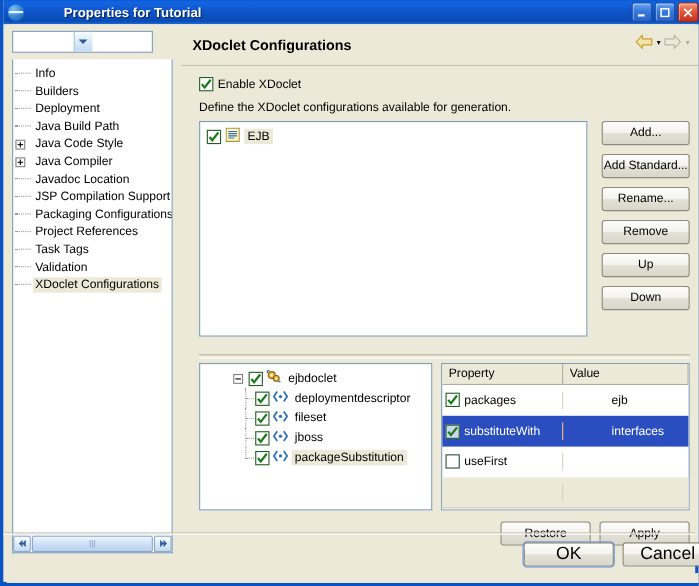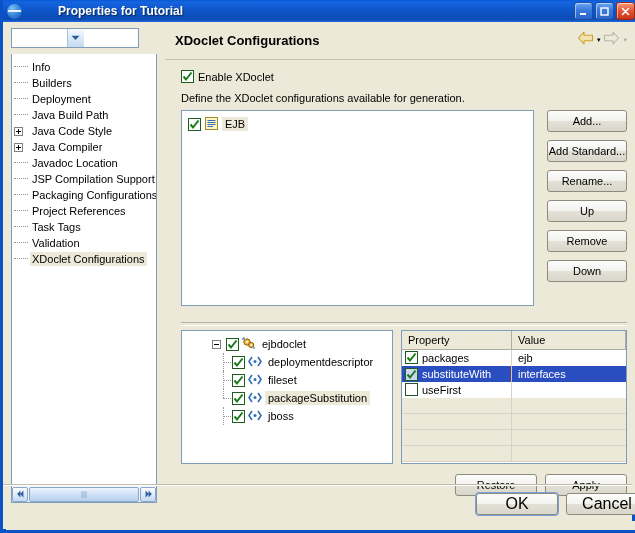--- a/index.html
+++ b/index.html
@@ -204,21 +204,21 @@
     position:absolute; left:236px; top:308px; width:226px; height:134px;
     background:#ffffff; border:1px solid #7f9db9; overflow:hidden;
   }
   #prop-head { display:flex; height:19px; background:#ece9d8; border-bottom:1px solid #b0ada0; }
   .ph {
     font-size:11px; color:#000; line-height:18px; padding-left:6px;
     border-right:1px solid #b0ada0;
   }
   .ph.c1 { width:110px; flex:0 0 110px; }
   .ph.c2 { flex:1; }
-  .prow { display:flex; height:16px; align-items:center; }
+  .prow { display:flex; height:28px; align-items:center;gap:38px; }
   .prow .c1 {
     width:110px; flex:0 0 110px; display:flex; align-items:center; gap:4px;
     padding-left:3px; border-right:1px solid #d6d3c4; height:16px;
   }
   .prow .c2 { flex:1; padding-left:6px; font-size:11px; height:16px; line-height:16px; }
   .prow .pname { font-size:11px; }
   .prow.selected { background:#2a4ec0; color:#fff; }
   .prow.selected .c1 { border-right:1px solid #fdba74; }
   .prow.empty { background:#ece9d8; border-bottom:1px solid #d6d3c4; }
   .prow.empty .c1 { border-right:1px solid #d6d3c4; }
@@ -435,22 +435,22 @@
           </svg>
         </span>
         <span id="config-item-label">EJB</span>
       </div>
     </div>
 
     <div id="btn-col">
       <div class="btn">Add...</div>
       <div class="btn">Add Standard...</div>
       <div class="btn">Rename...</div>
+      <div class="btn">Remove</div>
       <div class="btn">Up</div>
-      <div class="btn">Remove</div>
       <div class="btn">Down</div>
     </div>
 
     <div id="sash"></div>
 
     <div id="sub-tree">
       <div style="height:4px"></div>
 
       <div class="sub-row" style="padding-left:6px;">
         <span class="minusbox"></span>
@@ -511,62 +511,62 @@
           <svg width="14" height="11" viewBox="0 0 14 11">
             <path d="M4 1 L1 5.5 L4 10" stroke="#2f6fb5" stroke-width="1.6" fill="none"></path>
             <path d="M10 1 L13 5.5 L10 10" stroke="#2f6fb5" stroke-width="1.6" fill="none"></path>
             <circle cx="7" cy="5.5" r="1.5" fill="#2f6fb5"></circle>
           </svg>
         </span>
         <span style="width:3px"></span>
         <span class="label">fileset</span>
       </div>
 
+      <div class="sub-row" style="padding-left:10px;">
+        <span class="conn">
+            <span class="v"></span>
+            <span class="h"></span>
+          </span>
+        <span class="cb">
+          <svg width="11" height="11" viewBox="0 0 11 11">
+              <path d="M1.5 5.5 L4 8.5 L9.5 1.5" stroke="#1a7a1a" stroke-width="2" fill="none"></path>
+            </svg>
+        </span>
+        <span style="width:3px"></span>
+        <span>
+          <svg width="14" height="11" viewBox="0 0 14 11">
+            <path d="M4 1 L1 5.5 L4 10" stroke="#2f6fb5" stroke-width="1.6" fill="none"></path>
+            <path d="M10 1 L13 5.5 L10 10" stroke="#2f6fb5" stroke-width="1.6" fill="none"></path>
+            <circle cx="7" cy="5.5" r="1.5" fill="#2f6fb5"></circle>
+          </svg>
+        </span>
+        <span style="width:3px"></span>
+        <span class="label">jboss</span>
+      </div>
+
       <div class="sub-row selected" style="padding-left:10px;">
         <span class="conn">
             <span class="v half"></span>
             <span class="h"></span>
           </span>
         <span class="cb">
           <svg width="11" height="11" viewBox="0 0 11 11">
               <path d="M1.5 5.5 L4 8.5 L9.5 1.5" stroke="#1a7a1a" stroke-width="2" fill="none"></path>
             </svg>
         </span>
         <span style="width:3px"></span>
         <span>
           <svg width="14" height="11" viewBox="0 0 14 11">
             <path d="M4 1 L1 5.5 L4 10" stroke="#2f6fb5" stroke-width="1.6" fill="none"></path>
             <path d="M10 1 L13 5.5 L10 10" stroke="#2f6fb5" stroke-width="1.6" fill="none"></path>
             <circle cx="7" cy="5.5" r="1.5" fill="#2f6fb5"></circle>
           </svg>
         </span>
         <span style="width:3px"></span>
         <span class="label">packageSubstitution</span>
-      </div>
-
-      <div class="sub-row" style="padding-left:10px;">
-        <span class="conn">
-            <span class="v"></span>
-            <span class="h"></span>
-          </span>
-        <span class="cb">
-          <svg width="11" height="11" viewBox="0 0 11 11">
-              <path d="M1.5 5.5 L4 8.5 L9.5 1.5" stroke="#1a7a1a" stroke-width="2" fill="none"></path>
-            </svg>
-        </span>
-        <span style="width:3px"></span>
-        <span>
-          <svg width="14" height="11" viewBox="0 0 14 11">
-            <path d="M4 1 L1 5.5 L4 10" stroke="#2f6fb5" stroke-width="1.6" fill="none"></path>
-            <path d="M10 1 L13 5.5 L10 10" stroke="#2f6fb5" stroke-width="1.6" fill="none"></path>
-            <circle cx="7" cy="5.5" r="1.5" fill="#2f6fb5"></circle>
-          </svg>
-        </span>
-        <span style="width:3px"></span>
-        <span class="label">jboss</span>
       </div>
     </div>
 
     <div id="prop-table">
       <div id="prop-head">
         <div class="ph c1">Property</div>
         <div class="ph c2">Value</div>
       </div>
 
       <div class="prow filled">

